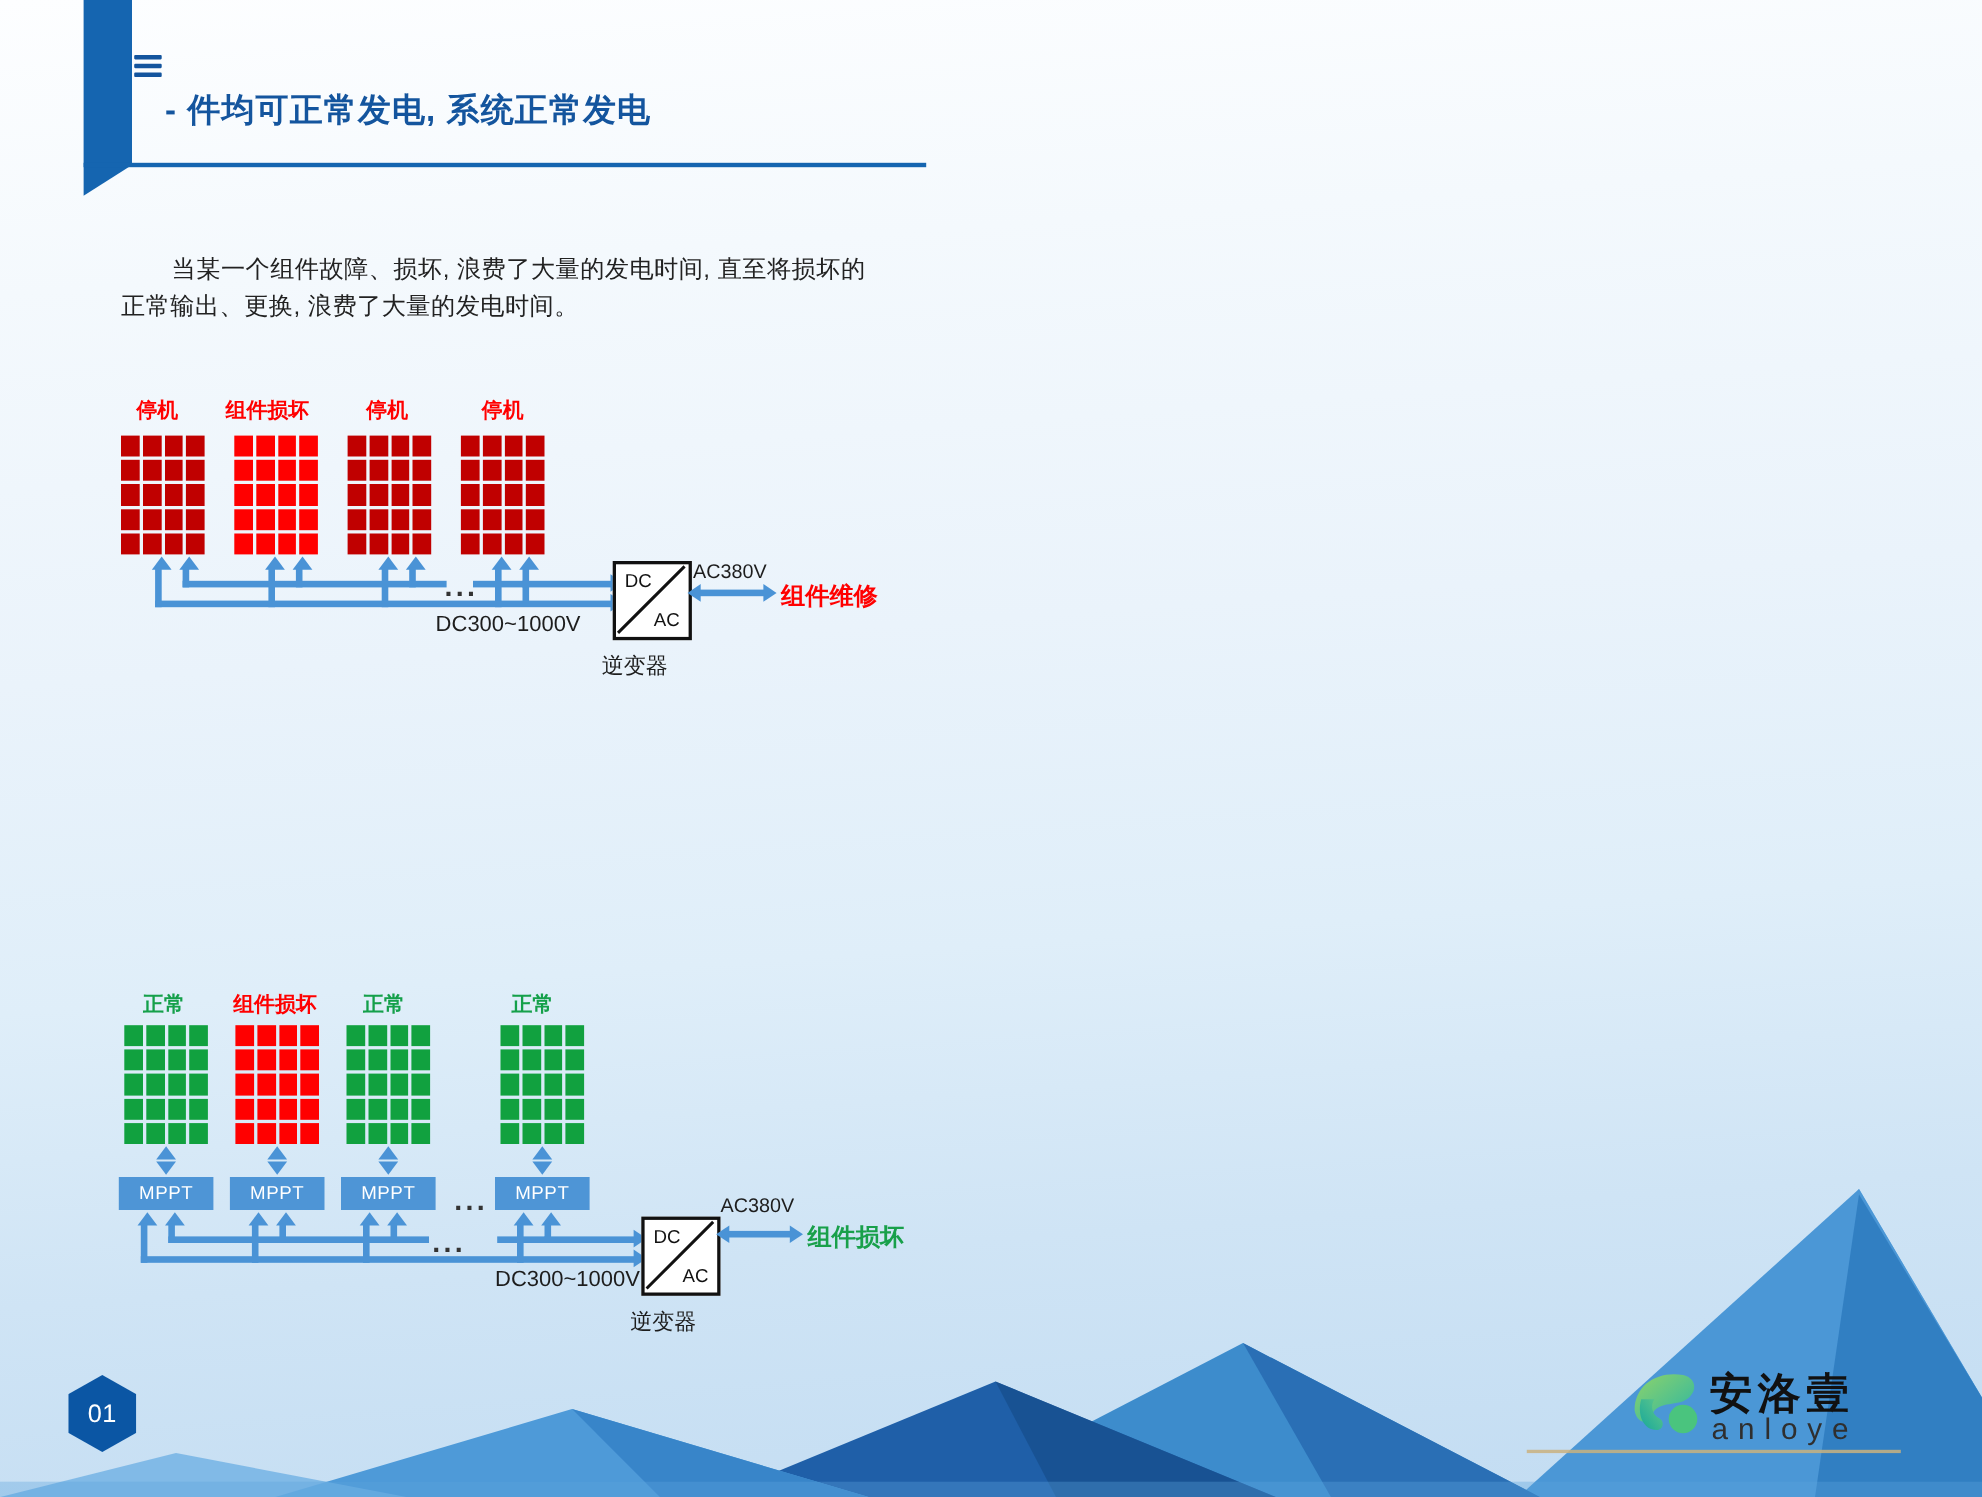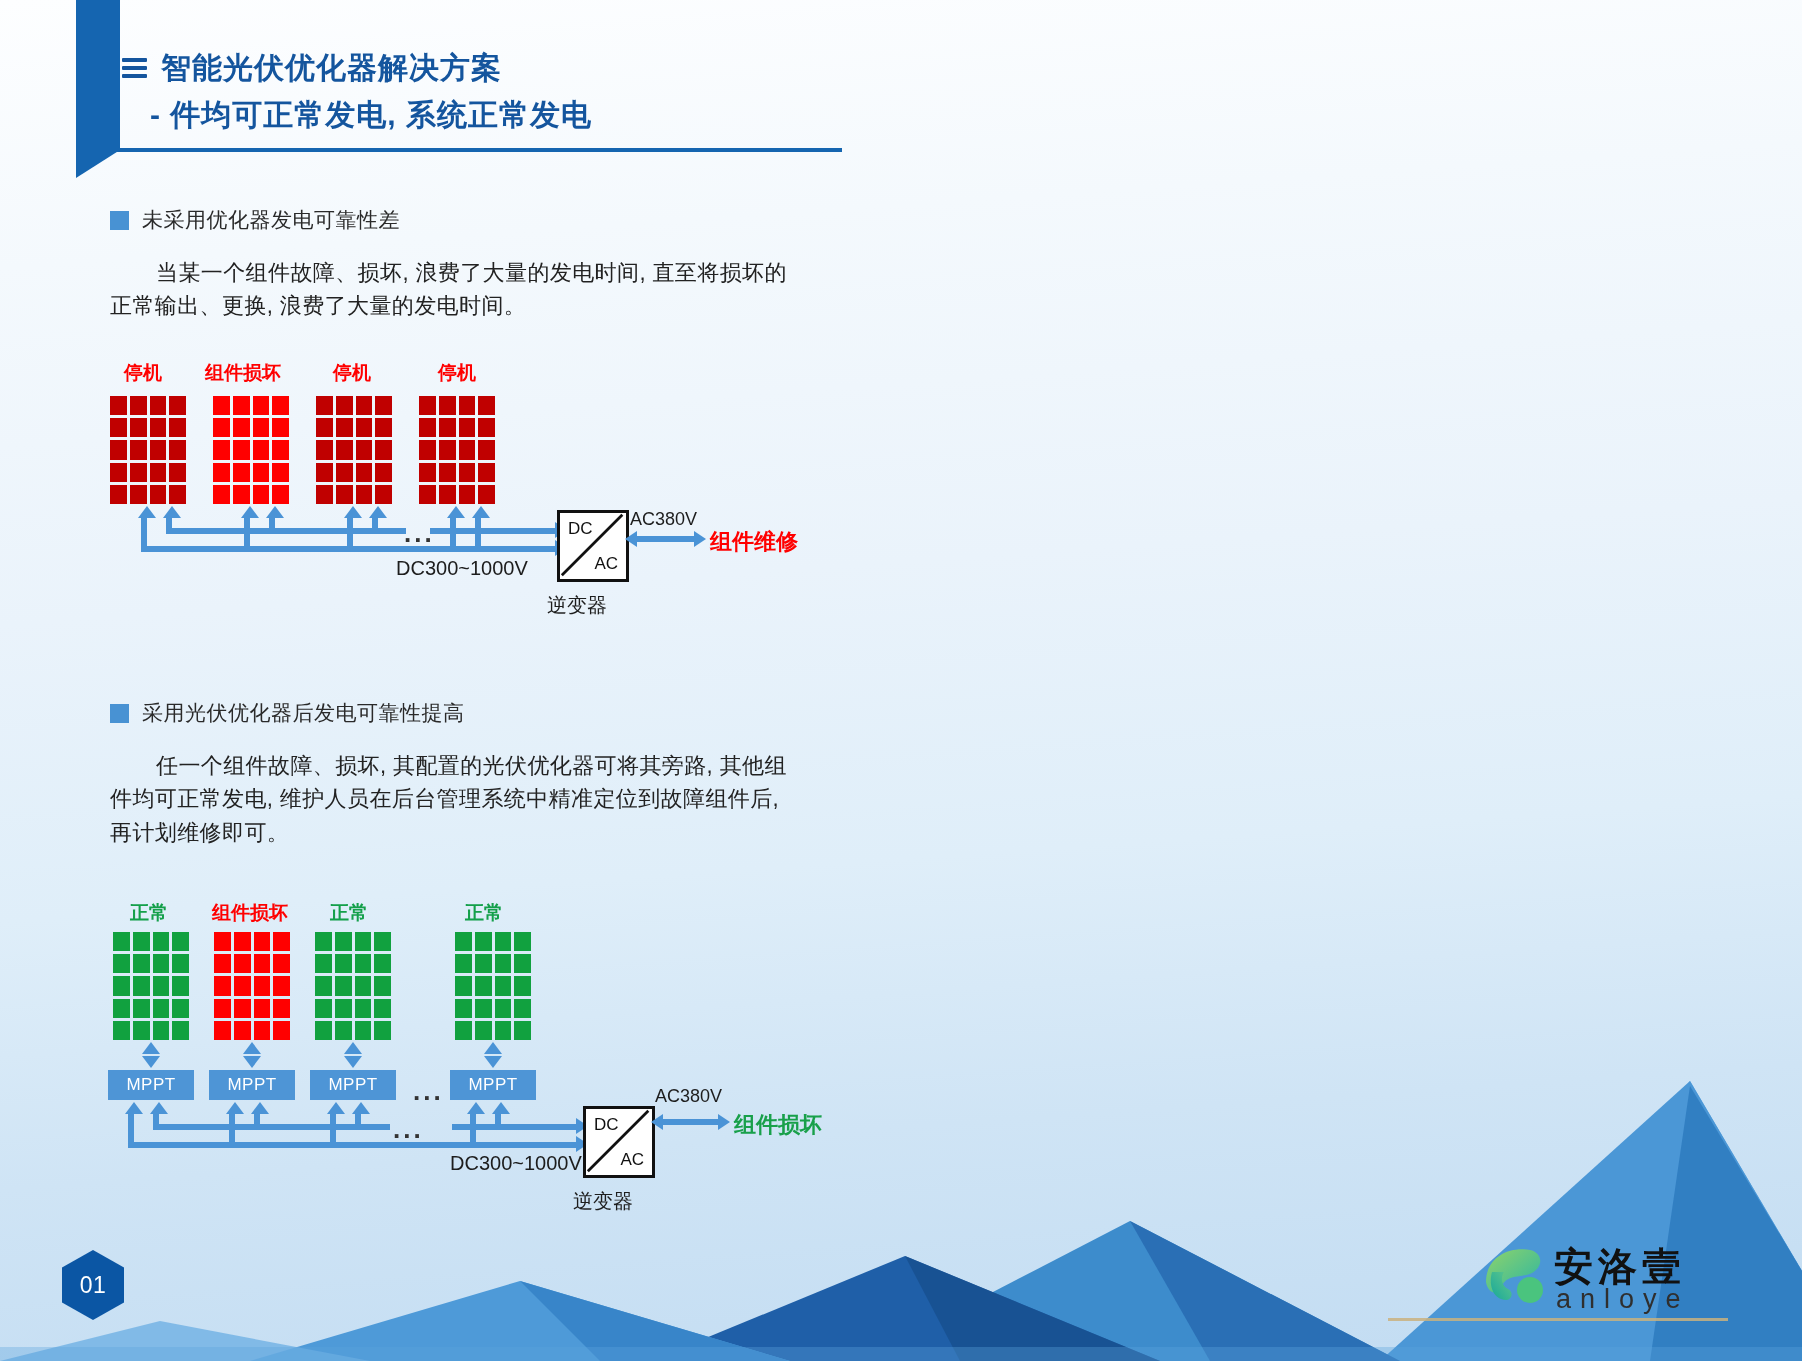--- a/index.html
+++ b/index.html
@@ -161,31 +161,26 @@
 
   <div class="header-flag"></div>
 
   <div class="title-block">
     <div class="title-row">
       <span class="burger">
         <span></span>
           <span></span>
           <span></span>
       </span>
-      <span class="title-main">智能光伏优化器解决方案</span>
     </div>
     <div class="title-sub">- 件均可正常发电, 系统正常发电</div>
   </div>
   <div class="title-rule"></div>
 
   <div class="section" style="left:110px; top:206px;">
-    <div class="sec-head">
-      <span class="sec-bullet"></span>
-      <span class="sec-head-text">未采用优化器发电可靠性差</span>
-    </div>
     <div class="para">
       <span class="indent"></span><span>当某一个组件故障、损坏, 浪费了大量的发电时间, 直至将损坏的</span><br>
       <span>正常输出、更换, 浪费了大量的发电时间。</span>
     </div>
   </div>
 
   <div class="diagram" style="left:0; top:0;">
 
     <div class="panel-label" style="left:124px; top:360px; color:#ff0000;">停机</div>
     <div class="panel-label" style="left:205px; top:360px; color:#ff0000;">组件损坏</div>
@@ -321,31 +316,20 @@
     </div>
     <div class="inv-caption" style="left:547px; top:592px;">逆变器</div>
 
     <div class="ac-label" style="left:630px; top:509px;">AC380V</div>
     <div class="arrow-left" style="left:625px; top:531px;"></div>
     <div class="wire-h" style="left:636px; top:536px; width:60px;"></div>
     <div class="arrow-right" style="left:694px; top:531px;"></div>
     <div class="out-label" style="left:710px; top:527px; color:#ff0000;">组件维修</div>
   </div>
 
-  <div class="section" style="left:110px; top:699px;">
-    <div class="sec-head">
-      <span class="sec-bullet"></span>
-      <span class="sec-head-text">采用光伏优化器后发电可靠性提高</span>
-    </div>
-    <div class="para">
-      <span class="indent"></span><span>任一个组件故障、损坏, 其配置的光伏优化器可将其旁路, 其他组</span><br>
-      <span>件均可正常发电, 维护人员在后台管理系统中精准定位到故障组件后,</span><br>
-      <span>再计划维修即可。</span>
-    </div>
-  </div>
 
   <div class="diagram" style="left:0; top:0;">
 
     <div class="panel-label" style="left:130px; top:900px; color:#14a04a;">正常</div>
     <div class="panel-label" style="left:212px; top:900px; color:#ff0000;">组件损坏</div>
     <div class="panel-label" style="left:330px; top:900px; color:#14a04a;">正常</div>
     <div class="panel-label" style="left:465px; top:900px; color:#14a04a;">正常</div>
 
     <div class="panel" id="s2p0" style="left:113px; top:932px; width:76px; height:108px;">
         <i style="background: rgb(17, 161, 63);"></i>

